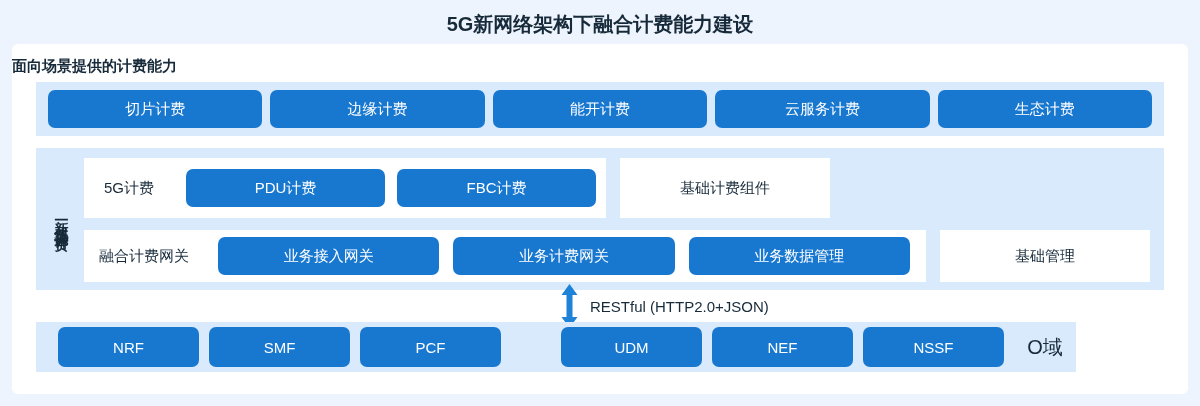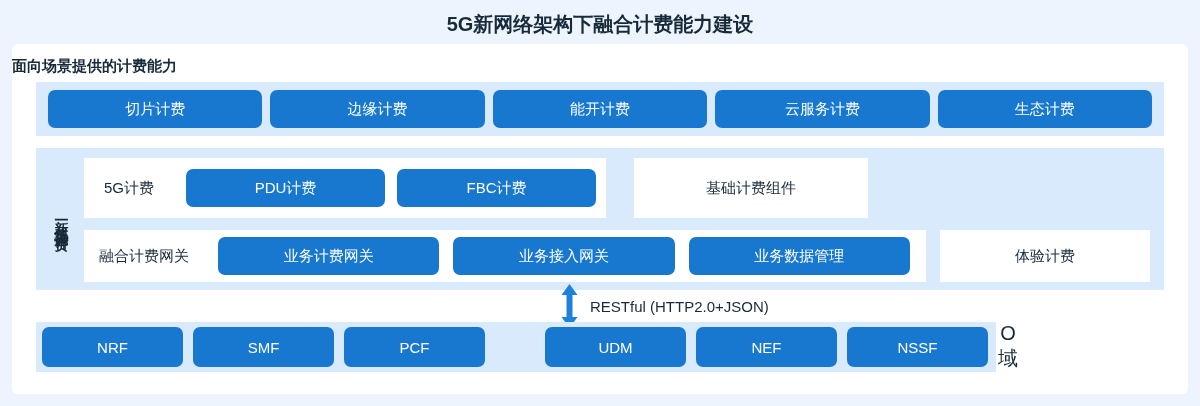--- a/index.html
+++ b/index.html
@@ -50,39 +50,39 @@
   .mid-row2 { top:82px; height:52px; }
   .white-box {
     background:#ffffff; display:flex; align-items:center;
     font-size:15px; color:#172a3a;
   }
   .group-label { text-align:center; flex:0 0 auto; font-size:15px; }
   .inner-btn { height:38px; flex:1 1 0; }
   .side-box { justify-content:center; font-size:15px; }
   .box-4g { width:308px; margin-right:12px; padding-right:8px; }
   .box-4g .group-label { width:96px; }
-  .box-5g { width:522px; margin-right:28px; padding-right:10px; gap:12px; }
+  .box-5g { width:522px; margin-right:14px; padding-right:10px; gap:12px; }
   .box-5g .group-label { width:90px; }
-  .box-base1 { width:234px; }
+  .box-base1 { width:210px; }
   .box-gw { width:842px; margin-right:14px; padding-right:16px; gap:14px; }
   .box-gw .group-label { width:120px; }
   .box-base2 { width:210px; }
   .rest-zone {
     position:absolute; left:0; top:246px; width:1176px; height:32px;padding-left:12px;
   }
   .rest-arrow {
     position:absolute; left:549px; top:-6px; width:17px; height:44px;
   }
   .rest-label {
     position:absolute; left:578px; top:0; height:32px;
     display:flex; align-items:center; font-size:15px; color:#172a3a;
   }
   .nf-strip {
-    left:24px; top:278px; width:960px; height:50px;
-    display:flex; align-items:center; padding-left:6px; gap:10px;
+    left:24px; top:278px; width:1040px; height:50px;
+    display:flex; align-items:center; padding-left:22px; gap:10px;
   }
   .nf-btn { width:141px; height:40px; flex:0 0 auto; }
   .nf-btn-udm { margin-left:50px; }
   .domain-label {
     flex:1 1 0; text-align:center; font-size:20px; color:#172a3a;
   }
 </style>
 </head>
 <body>
 
@@ -108,25 +108,25 @@
         <div class="group-label">5G计费</div>
         <div class="blue-btn inner-btn">PDU计费</div>
         <div class="blue-btn inner-btn">FBC计费</div>
       </div>
       <div class="white-box side-box box-base1">基础计费组件</div>
     </div>
 
     <div class="mid-row mid-row2">
       <div class="white-box box-gw">
         <div class="group-label">融合计费网关</div>
+        <div class="blue-btn inner-btn">业务接入网关</div>
         <div class="blue-btn inner-btn">业务计费网关</div>
-        <div class="blue-btn inner-btn">业务接入网关</div>
         <div class="blue-btn inner-btn">业务数据管理</div>
       </div>
-      <div class="white-box side-box box-base2">体验计费</div>
+      <div class="white-box side-box box-base2">基础管理</div>
     </div>
   </div>
 
   <div class="rest-zone">
     <svg class="rest-arrow" viewBox="0 0 17 44" xmlns="http://www.w3.org/2000/svg">
       <path d="M8.5 0 L16.5 11 L11.5 11 L11.5 33 L16.5 33 L8.5 44 L0.5 33 L5.5 33 L5.5 11 L0.5 11 Z" fill="#1e82d8"></path>
     </svg>
     <div class="rest-label">RESTful (HTTP2.0+JSON)</div>
   </div>
 

